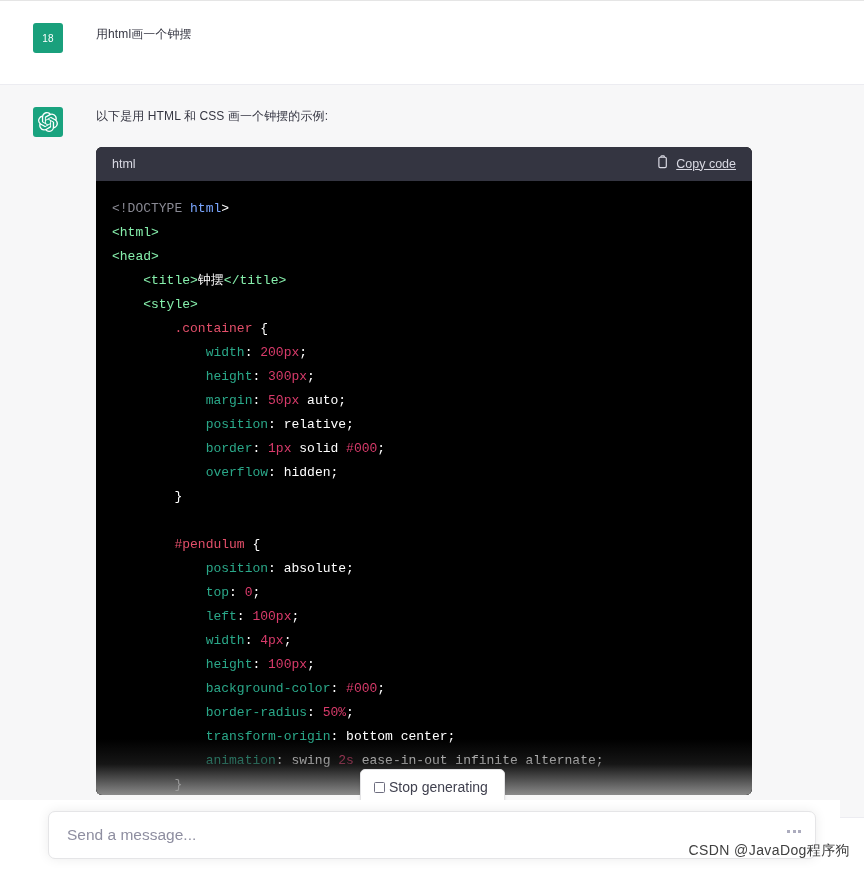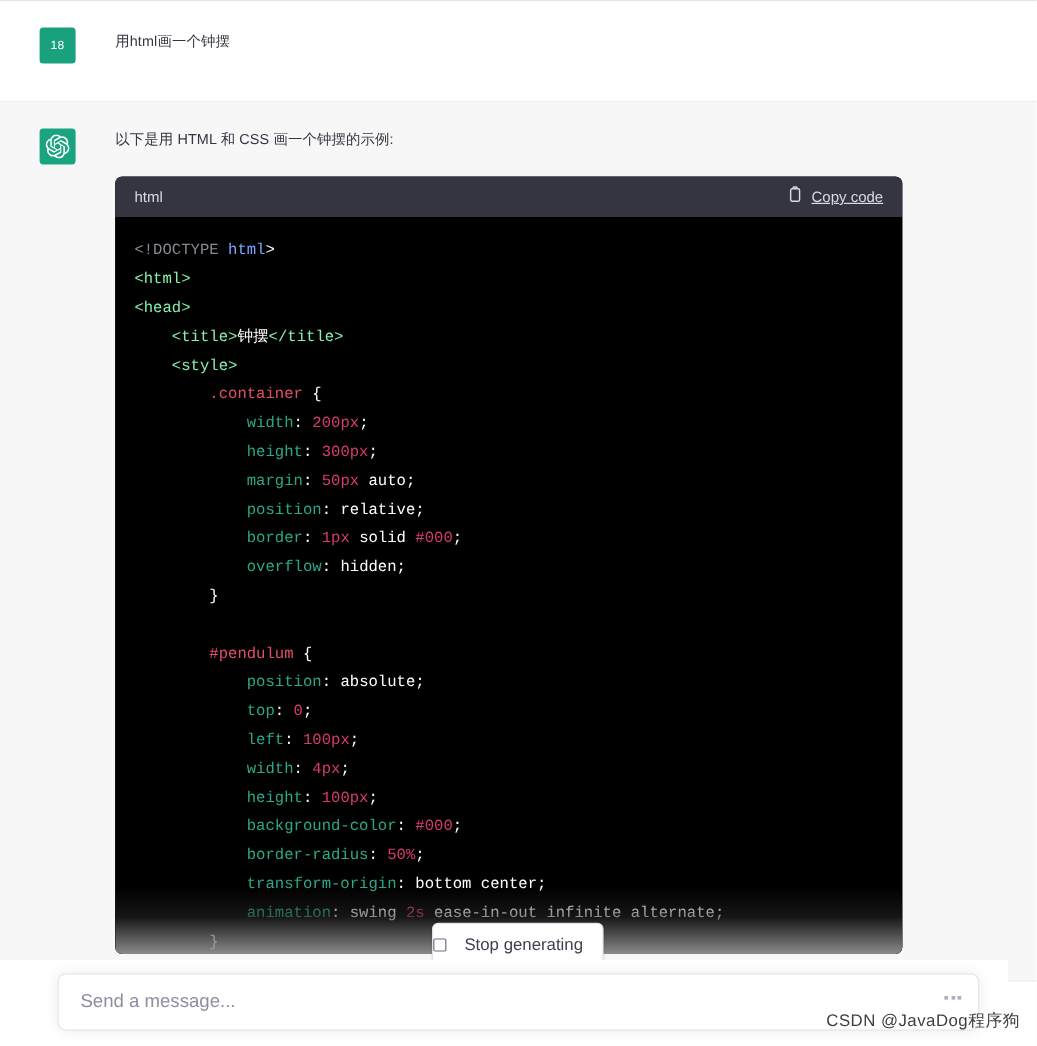--- a/index.html
+++ b/index.html
@@ -176,25 +176,25 @@
     pointer-events: none;
   }
 
   
   .stop-btn {
     position: absolute;
     left: 360px;
     top: 769px;
     display: flex;
     align-items: center;
-    gap: 15px;
+    gap: 4px;
     background: #ffffff;
     border: 1px solid #e3e3e5;
     border-radius: 5px;
-    padding: 9px 16px 9px 0;
+    padding: 9px 16px 9px 13px;
     font-size: 14px;
     color: #40414f;
     box-shadow: 0 1px 3px rgba(0,0,0,0.10);
     cursor: pointer;
     z-index: 30;
     white-space: nowrap;
   }
 
   .stop-square {
     width: 11px;

